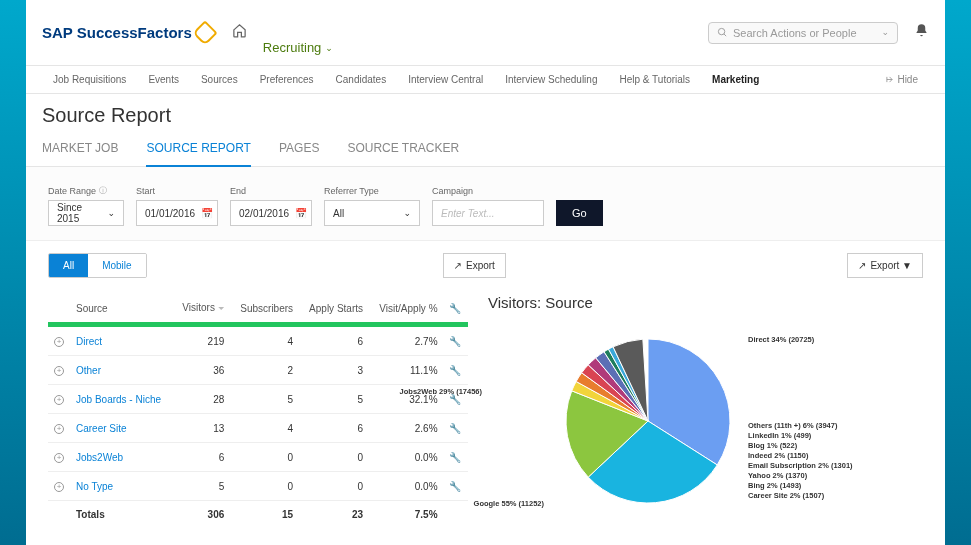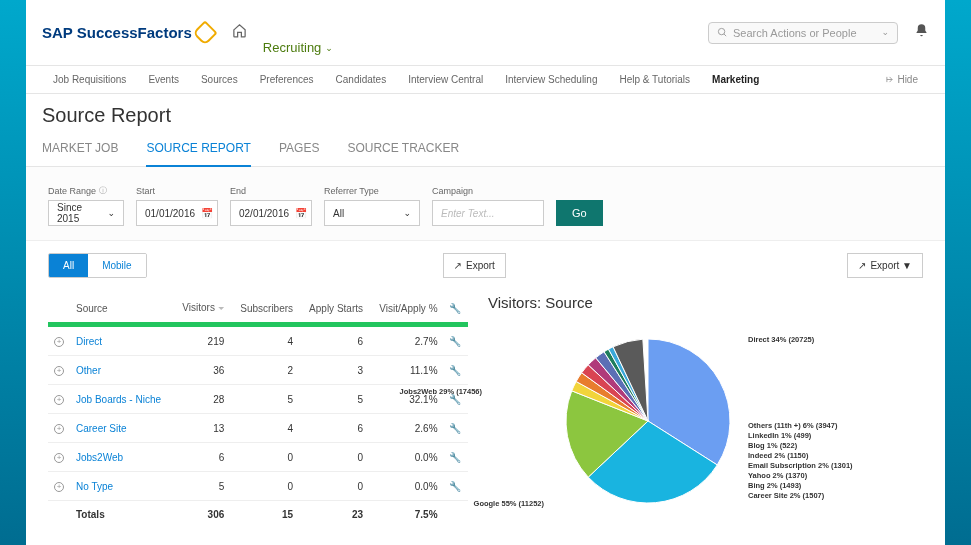--- a/index.html
+++ b/index.html
@@ -30,21 +30,21 @@
 .tabs { display: flex; gap: 28px; padding: 0 16px; border-bottom: 1px solid #e5e5e5; font-size: 12px; color: #888; }
 .tab { padding: 8px 0 10px; cursor: pointer; }
 .tab.active { color: #0a82d6; border-bottom: 2px solid #0a82d6; margin-bottom: -1px; }
 
 
 .filters { display: flex; gap: 12px; padding: 18px 22px 14px; align-items: flex-end; background: #fcfcfc; border-bottom: 1px solid #eee; }
 .filter { display: flex; flex-direction: column; gap: 4px; }
 .filter-label { font-size: 9px; color: #666; display: flex; align-items: center; gap: 3px; }
 .filter-control { border: 1px solid #ccc; background: #fff; font-size: 10px; padding: 6px 8px; display: flex; align-items: center; gap: 6px; color: #333; height: 26px; }
 .filter-control.placeholder { color: #bbb; }
-.go-btn { background: #0f766e; color: #fff; border: none; font-size: 11px; padding: 7px 16px; cursor: pointer; height: 26px; }
+.go-btn { background: #0f172a; color: #fff; border: none; font-size: 11px; padding: 7px 16px; cursor: pointer; height: 26px; }
 
 
 .toolbar { display: flex; align-items: center; padding: 12px 22px; gap: 8px; }
 .pill-group { display: flex; border: 1px solid #ccc; border-radius: 2px; overflow: hidden; }
 .pill { font-size: 10px; padding: 6px 14px; cursor: pointer; color: #0a82d6; background: #fff; }
 .pill.active { background: #0a82d6; color: #fff; }
 .export-btn { border: 1px solid #ccc; background: #fff; font-size: 10px; padding: 6px 10px; display: flex; align-items: center; gap: 4px; cursor: pointer; color: #333; }
 .toolbar .mid-spacer { flex: 0 0 280px; }
 .toolbar .right-spacer { flex: 1; }
 

